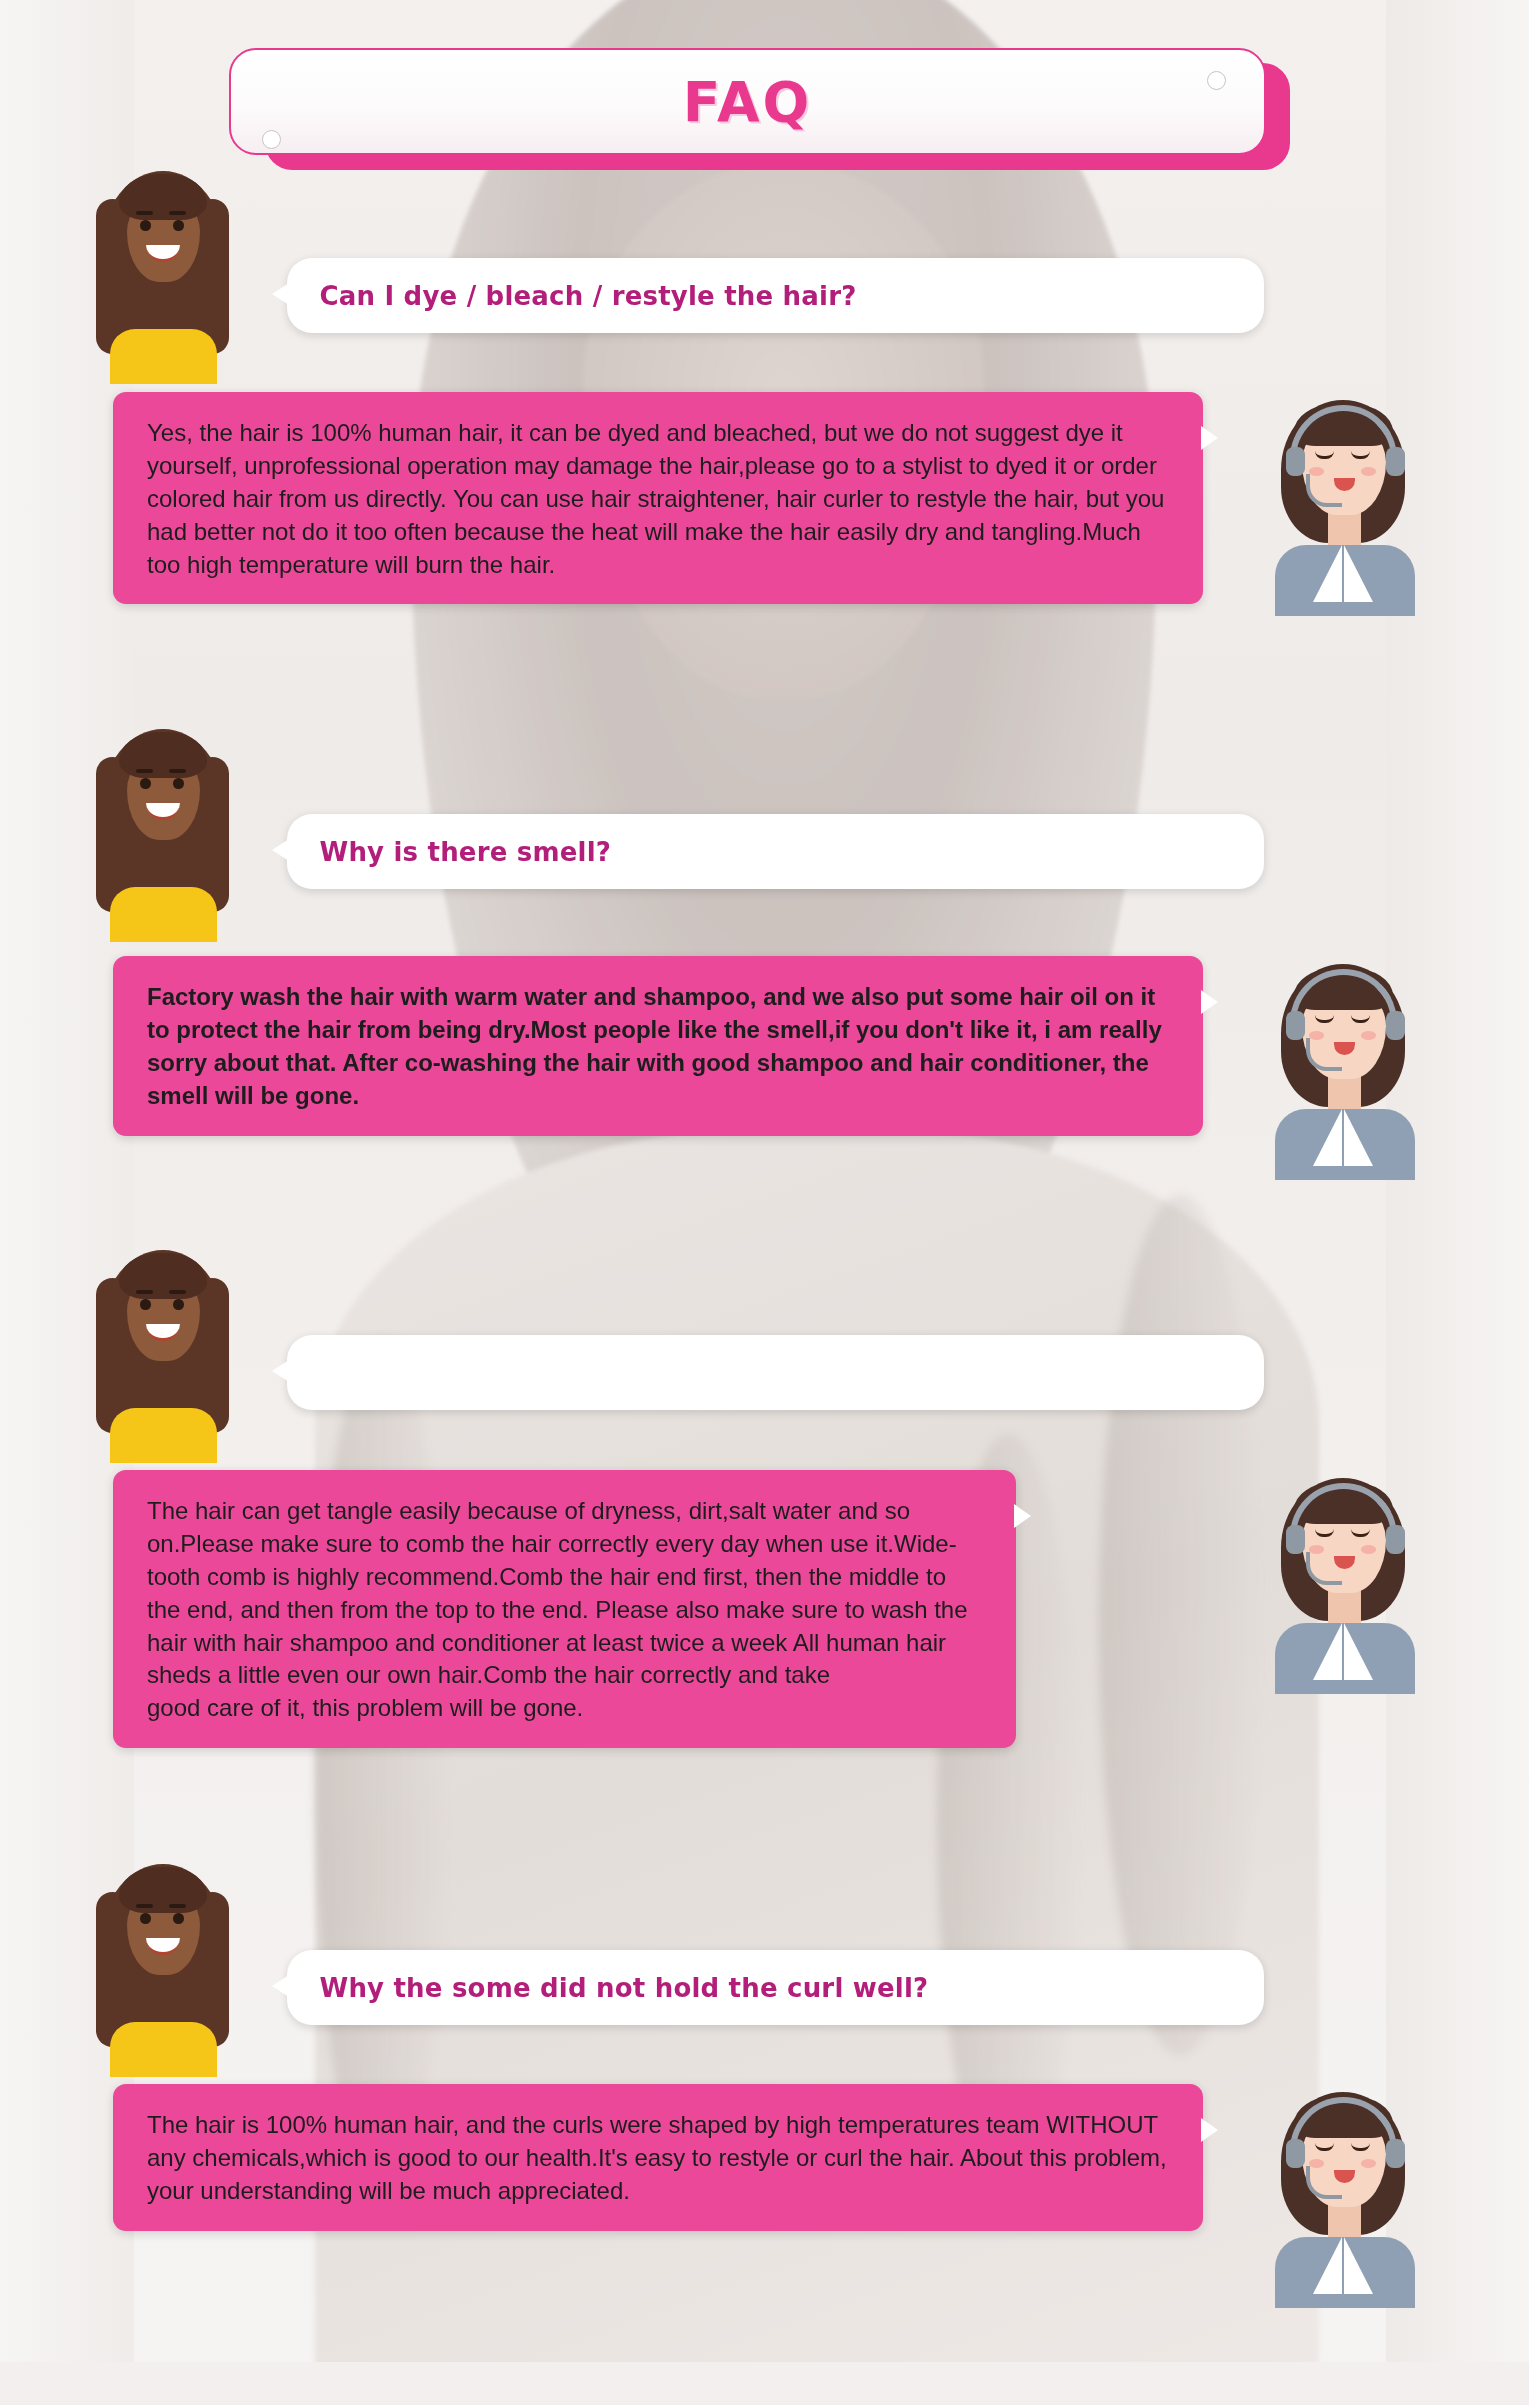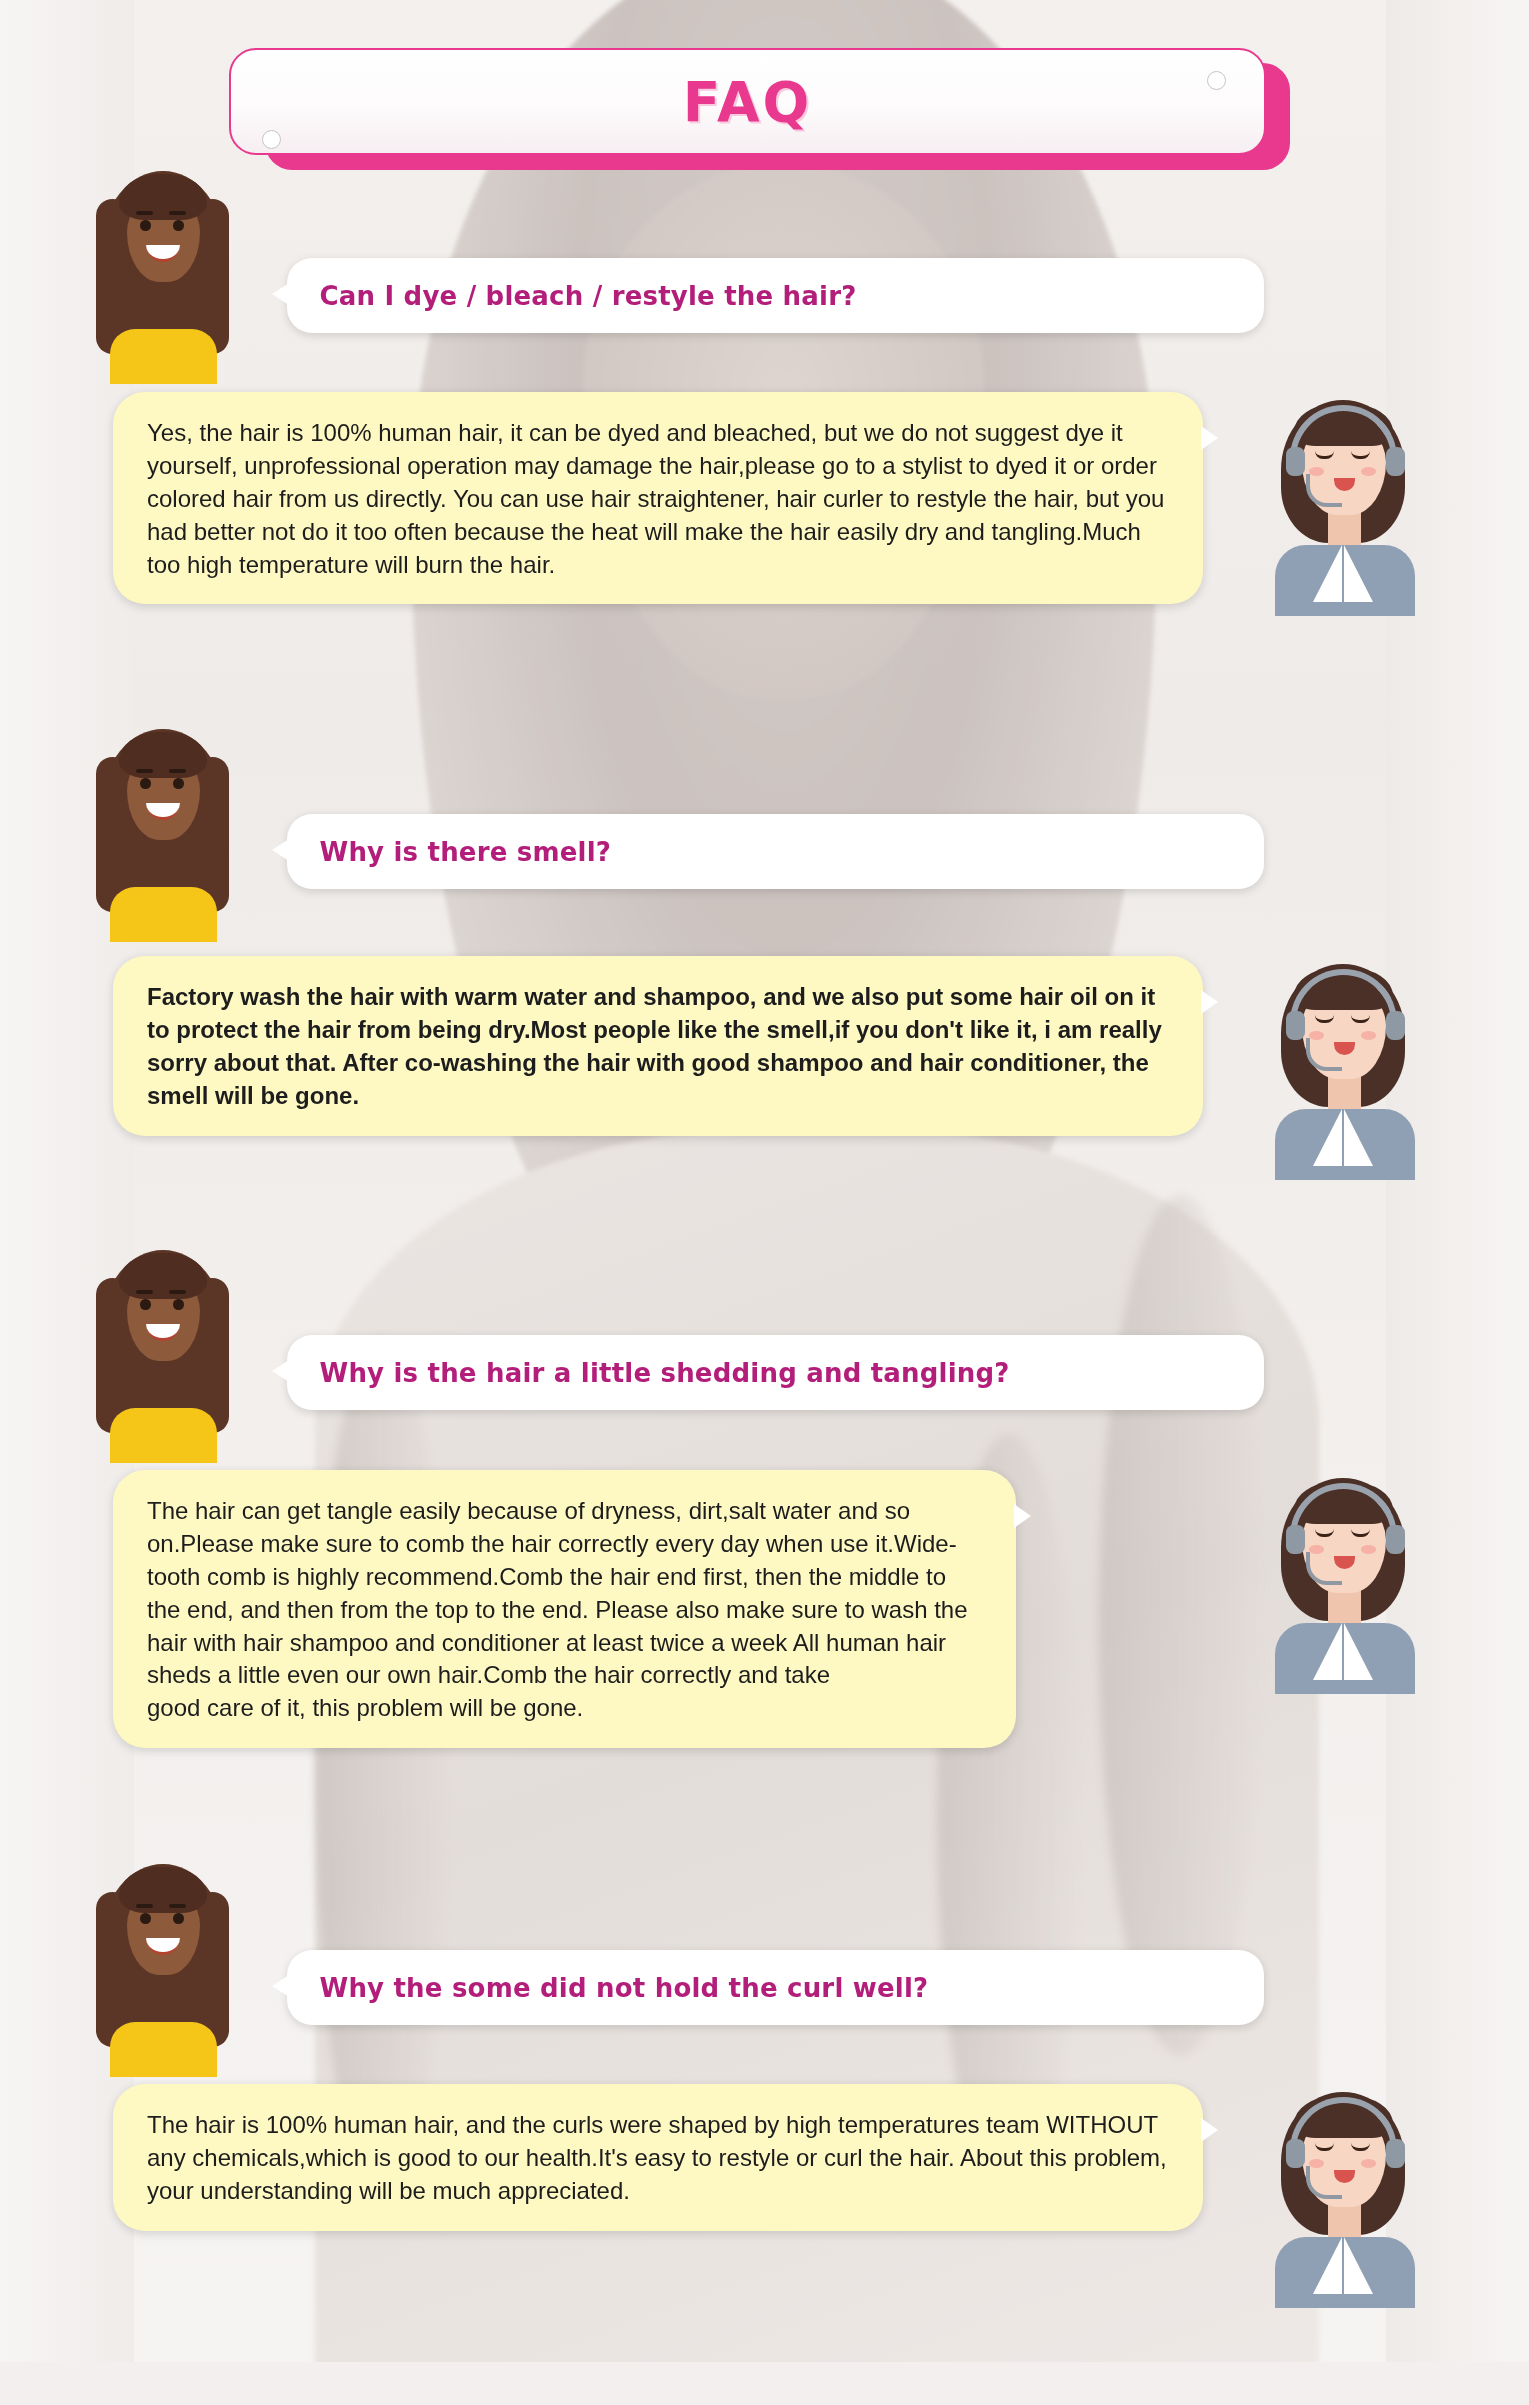--- a/index.html
+++ b/index.html
@@ -271,22 +271,22 @@
     position:absolute;
     left: -15.3px; top: 25px;
     width: 0; height: 0;
     border-style: solid;
     border-width: 11.5px 17px 11.5px 0;
     border-color: transparent #ffffff transparent transparent;
   }
 
   .a-bubble {
     position:absolute;
-    background:#fef9c3;
-    border-radius: 32px;
+    background:#ec4899;
+    border-radius: 13px;
     box-shadow: 0 2.9px 9.6px rgba(0,0,0,.14);
     padding: 25px 32.5px 23px 34px;
   }
   .a-text {
     font-size: 24px;
     line-height: 1.37;
     color: #1d1d1d;
     white-space: pre-line;
   }
   .a-tail {
@@ -428,21 +428,20 @@
     <div class="cust-fringe"></div>
     <div class="cust-brow l"></div>
       <div class="cust-brow r"></div>
     <div class="cust-eye l"></div>
       <div class="cust-eye r"></div>
     <div class="cust-smile"></div>
   </div>
 
   <div class="q-bubble" style="left:287px; top:1335px; width:977px; height:75px;">
     <span class="q-tail"></span>
-    <span class="q-text">Why is the hair a little shedding and tangling?</span>
   </div>
 
   <div class="a-bubble" style="left:113px; top:1470px; width:903px;">
     <span class="a-tail"></span>
     <div class="a-text">The hair can get tangle easily because of dryness, dirt,salt water and so on.Please make sure to comb the hair correctly every day when use it.Wide-tooth comb is highly recommend.Comb the hair end first, then the middle to the end, and then from the top to the end. Please also make sure to wash the hair with hair shampoo and conditioner at least twice a week All human hair sheds a little even our own hair.Comb the hair correctly and take
 good care of it, this problem will be gone.</div>
   </div>
 
   <div class="agent-avatar" style="left:1252px; top:1470px;">
     <div class="ag-hair-back"></div>

